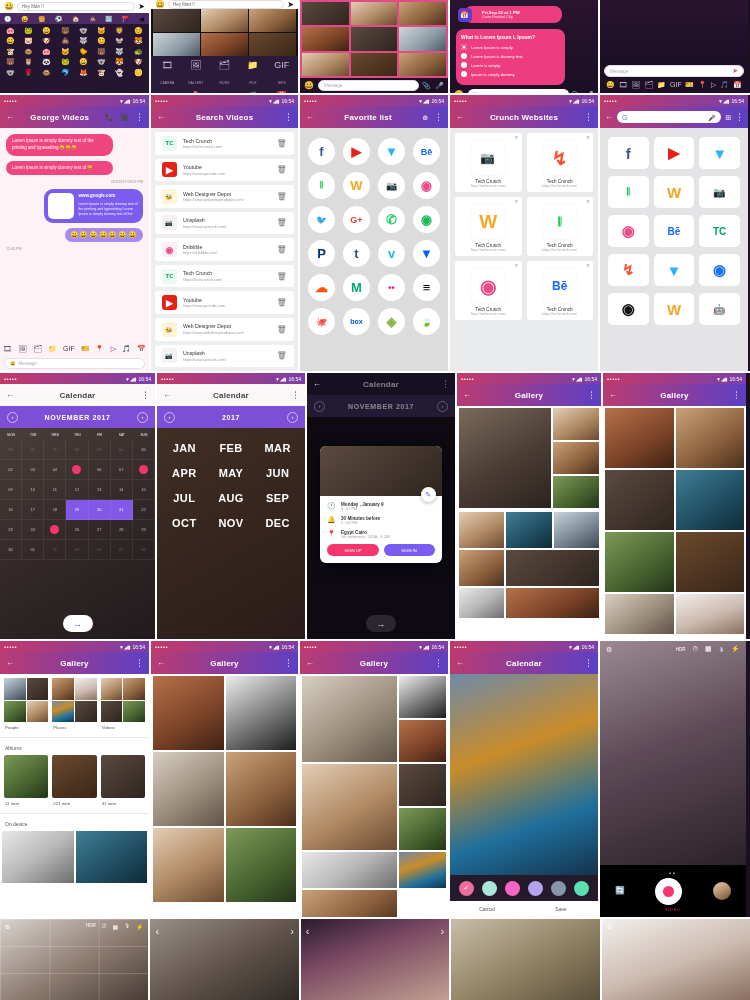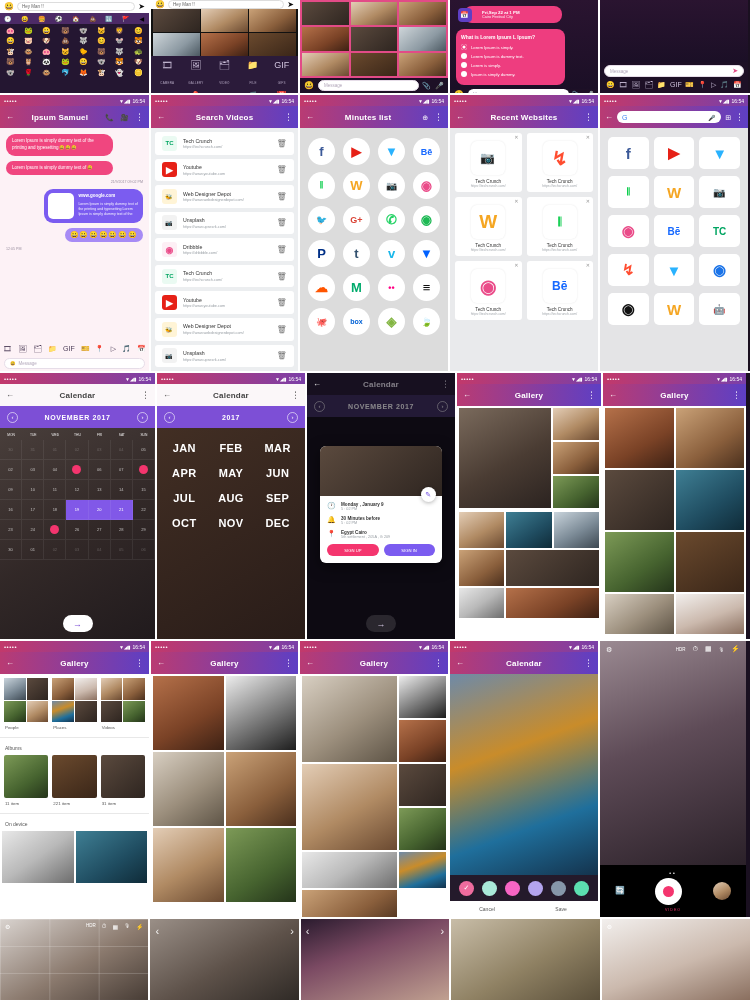--- a/index.html
+++ b/index.html
@@ -425,21 +425,21 @@
     <div class="cell" style="width:149px; display:flex; flex-direction:column;">
       <div class="statusbar">
         <span class="sb-dots">•••••</span>
         <span class="sb-right">
           <span>▼◢▮</span>
           <span>16:54</span>
         </span>
       </div>
       <div class="appbar">
         <span class="ico">←</span>
-        <span class="appbar-title">Ipsum Samuel</span>
+        <span class="appbar-title">George Videos</span>
         <span class="ico sm">📞</span>
         <span class="ico sm">🎥</span>
         <span class="kebab">⋮</span>
       </div>
       <div class="chat" style="flex:1;">
         <div class="chat-bg"></div>
         <div class="bubbles">
           <div class="bub">Lorem Ipsum is simply dummy text of the printing and typesetting 😀😀😀</div>
           <div class="bub">Lorem Ipsum is simply dummy text of 😀</div>
           <span class="ts">21/9/2017 09:02 PM</span>
@@ -566,21 +566,21 @@
     <div class="cell" style="width:150px; display:flex; flex-direction:column;">
       <div class="statusbar">
         <span class="sb-dots">•••••</span>
         <span class="sb-right">
           <span>▼◢▮</span>
           <span>16:54</span>
         </span>
       </div>
       <div class="appbar">
         <span class="ico">←</span>
-        <span class="appbar-title">Minutes list</span>
+        <span class="appbar-title">Favorite list</span>
         <span class="ico sm">⊕</span>
         <span class="kebab">⋮</span>
       </div>
       <div class="favwrap" id="fav-grid">
           <span class="favcirc" style="color: rgb(59, 89, 152);">f</span>
           <span class="favcirc" style="color: rgb(230, 33, 23);">▶</span>
           <span class="favcirc" style="color: rgb(41, 178, 254);">▼</span>
           <span class="favcirc" style="color: rgb(23, 105, 255); font-size: 9px;">Bē</span>
           <span class="favcirc" style="color: rgb(5, 204, 71); font-size: 9px;">𝄃</span>
           <span class="favcirc" style="color: rgb(245, 166, 35);">W</span>
@@ -608,21 +608,21 @@
     <div class="cell" style="width:150px; display:flex; flex-direction:column;">
       <div class="statusbar">
         <span class="sb-dots">•••••</span>
         <span class="sb-right">
           <span>▼◢▮</span>
           <span>16:54</span>
         </span>
       </div>
       <div class="appbar">
         <span class="ico">←</span>
-        <span class="appbar-title">Recent Websites</span>
+        <span class="appbar-title">Crunch Websites</span>
         <span class="kebab">⋮</span>
       </div>
       <div class="recwrap" id="recent-grid">
           <div class="reccard">
             <span class="x">✕</span>
             <span class="big" style="color: rgb(17, 17, 17); font-size: 12px;">📷</span>
             <div class="t1">Tech Crunch</div>
             <div class="t2">https://techcrunch.com/</div>
           </div>
           <div class="reccard">

